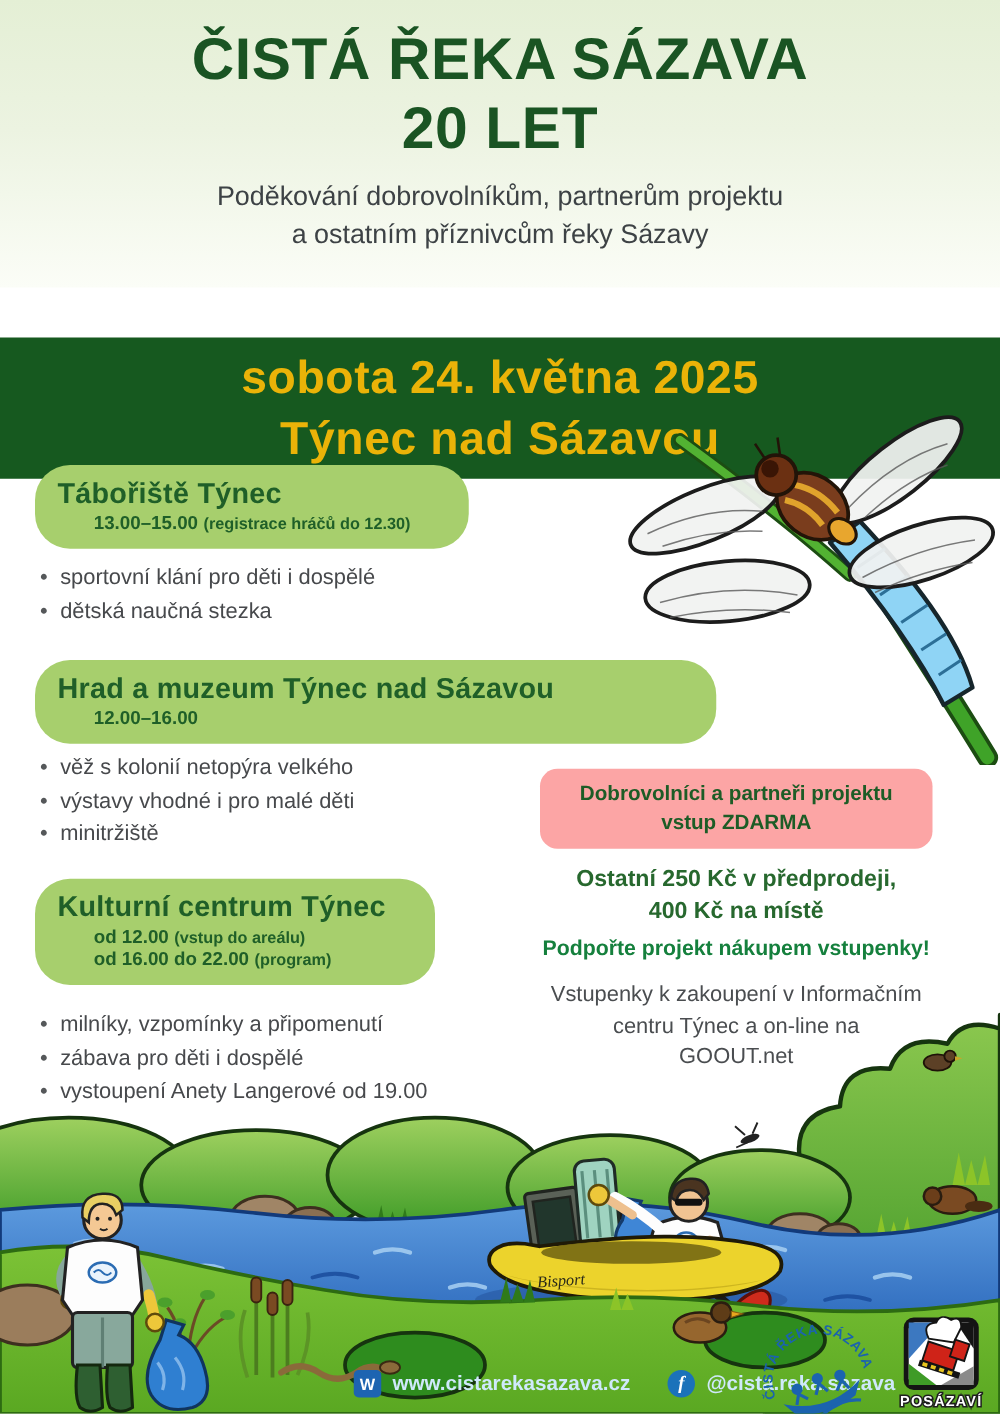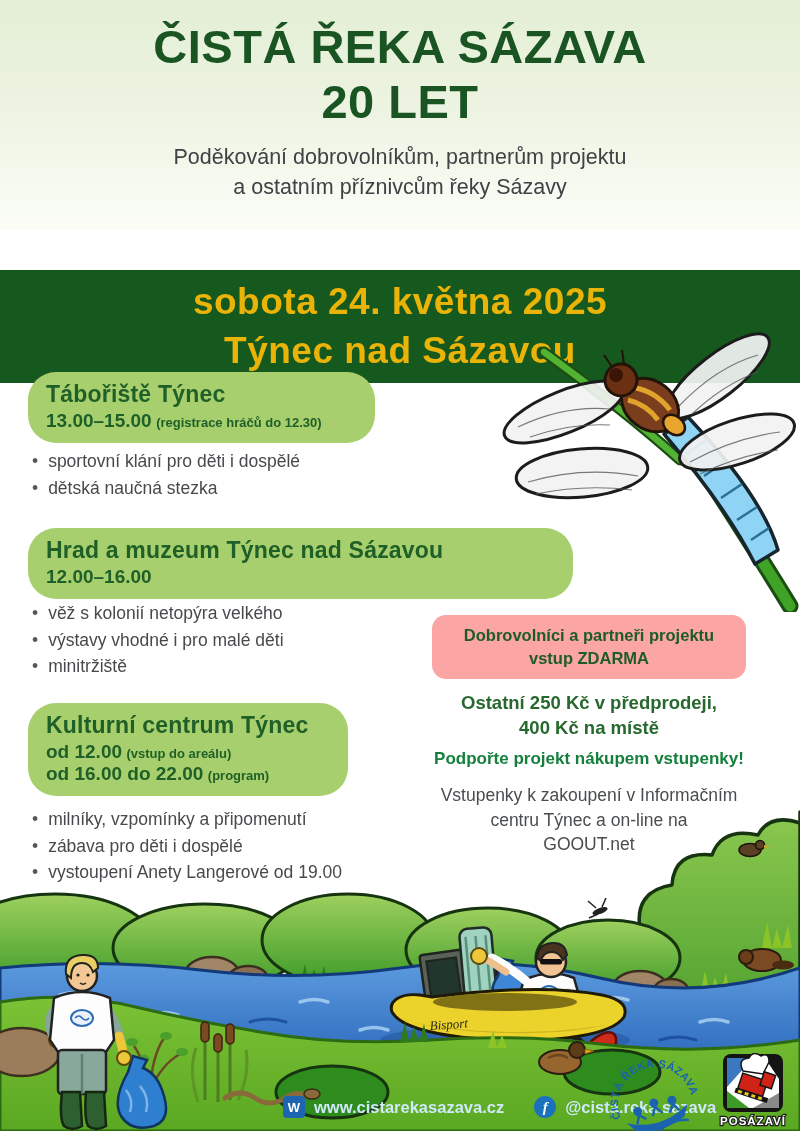--- a/index.html
+++ b/index.html
@@ -20,21 +20,21 @@
     background:#16591f;color:#eab308;text-align:center;font-weight:800;font-size:37px;
     line-height:1.32;padding-top:8px;letter-spacing:.5px;margin-top:40px;
   }
   
   .card{
     position:absolute;background:#a7cf6d;border-radius:28px;color:#1f5f28;
     padding:9px 18px 11px;box-sizing:border-box;
   }
   .card h2{font-size:23px;font-weight:800;margin:0 0 2px;letter-spacing:.2px;}
   .tline{white-space:nowrap;}
-  .time{font-size:19px;font-weight:800;}
+  .time{font-size:15px;font-weight:800;margin-left:29px;}
   .note{font-size:13px;font-weight:600;}
   .card1{left:28px;top:372px;width:347px;}
   .card2{left:28px;top:528px;width:545px;}
   .card3{left:28px;top:703px;width:320px;}
   .bullets{position:absolute;margin:0;padding:0;list-style:none;color:#47494c;font-size:17.5px;line-height:1.52;}
   .bullets li::before{content:"•";margin:0 10px 0 2px;color:#55585a;}
   .bullets1{left:30px;top:448px;}
   .bullets2{left:30px;top:600px;}
   .bullets3{left:30px;top:806px;}
   

